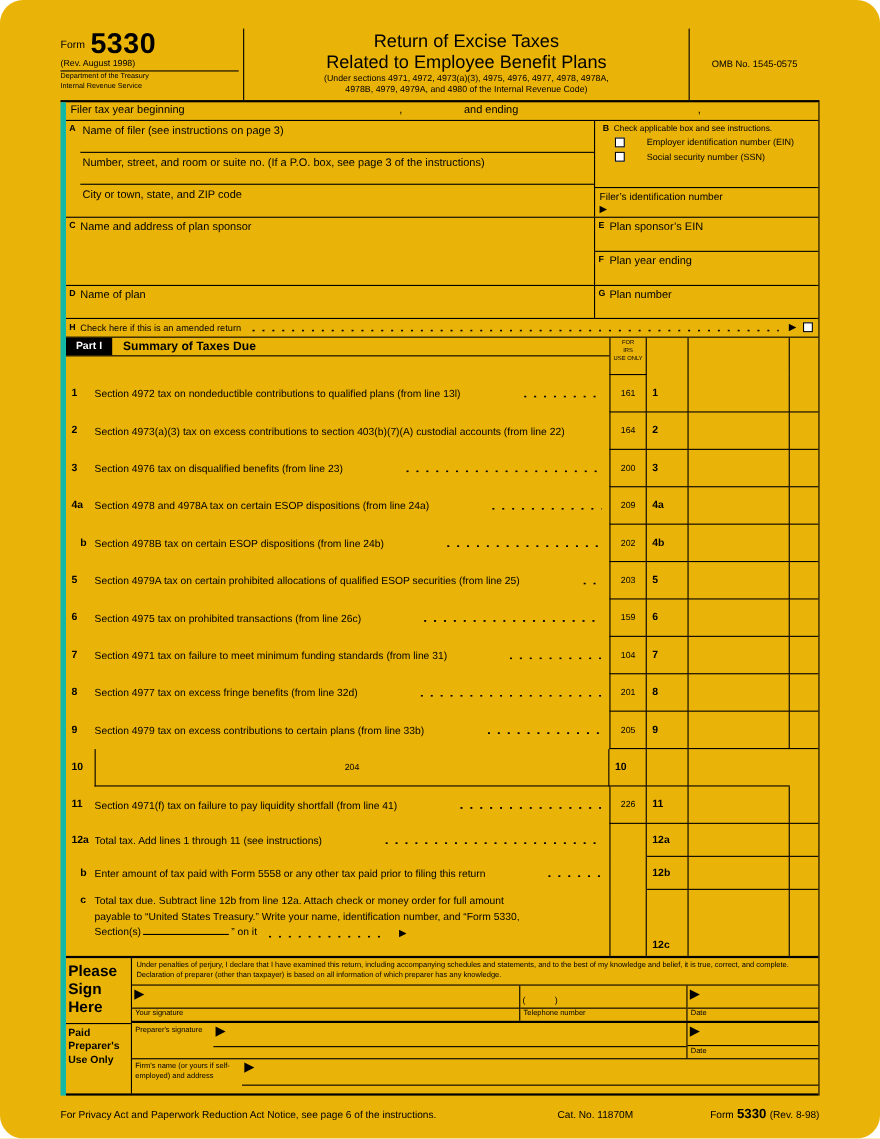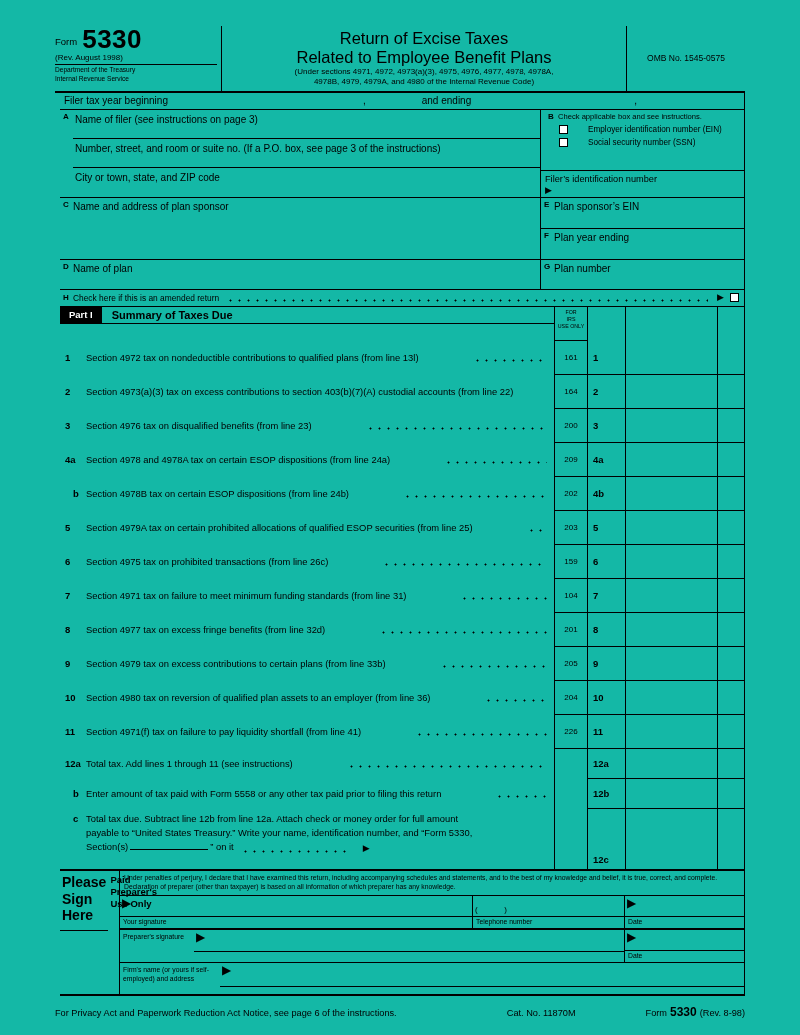--- a/index.html
+++ b/index.html
@@ -1,18 +1,18 @@
 <!DOCTYPE html>
 <html><head>
 <meta charset="utf-8">
 <style>
   *{margin:0;padding:0;box-sizing:border-box;}
   html,body{background:#fff;}
   body{font-family:"Liberation Sans","DejaVu Sans",sans-serif;color:#000;}
-  .page{width:800px;height:1035px;padding:26px 55px 0;background:#14b8a6;overflow:hidden;}
+  .page{width:800px;height:1035px;padding:26px 55px 0;background:#eab308;overflow:hidden;border-radius:21px;}
 
   
   .hdr{display:flex;border-bottom:2px solid #000;}
   .hdr-left{width:166px;padding:2px 4px 2px 0;display:flex;flex-direction:column;}
   .formline{display:flex;align-items:flex-end;gap:5px;}
   .fw{font-size:9.5px;padding-bottom:4px;}
   .fn{font-size:26px;font-weight:bold;letter-spacing:.5px;line-height:.9;}
   .rev{font-size:8px;margin:2px 0;}
   .dept{border-top:1px solid #000;font-size:6.6px;line-height:1.3;padding-top:1px;}
   .hdr-center{flex:1;border-left:1px solid #000;border-right:1px solid #000;text-align:center;padding:3px 4px 2px;display:flex;flex-direction:column;justify-content:space-between;}
@@ -85,21 +85,21 @@
   .row12c .c-desc{display:block;padding-top:3px;line-height:1.5;overflow:visible;}
   .row12c .c-line{align-items:flex-end;padding-bottom:4px;}
   .row12c .c-code,.row12c .c-line,.row12c .c-amt,.row12c .c-cents{border-bottom:none;}
   .l3{display:flex;align-items:baseline;}
   .blankline{display:inline-block;width:78px;border-bottom:1px solid #000;height:9px;margin:0 2px;flex-shrink:0;}
   .l3 .leader{flex:0 0 110px;}
   .l3 .arrow{margin-left:5px;transform:translateY(1px);}
 
   
   .sig{display:flex;border-top:2px solid #000;border-bottom:2px solid #000;}
-  .sig-left{width:60px;border-right:1px solid #000;display:flex;}
+  .sig-left{width:60px;border-right:1px solid #000;display:flex;flex-direction:column;}
   .sign-here{height:60px;border-bottom:1px solid #000;font-weight:bold;font-size:14px;line-height:1.2;padding:3px 2px;}
   .paid{flex:1;font-weight:bold;font-size:9.5px;line-height:1.3;padding:3px 2px;}
   .sig-right{flex:1;display:flex;flex-direction:column;}
   .perjury{font-size:6.8px;line-height:1.35;padding:2px 4px;border-bottom:1px solid #000;height:25px;}
   .sig-row{display:flex;height:34px;border-bottom:2px solid #000;}
   .scell{display:flex;flex-direction:column;}
   .scell.grow{flex:1;}
   .scell.tel{width:152px;border-left:1px solid #000;}
   .scell.date{width:120px;border-left:1px solid #000;}
   .line-area{flex:1;border-bottom:1px solid #000;display:flex;align-items:flex-start;padding:1px 2px;}
@@ -364,24 +364,20 @@
           <span class="txt">Section 4979 tax on excess contributions to certain plans (from line 33b)</span>
           <span class="leader"></span>
         </div>
       <div class="c-code">205</div>
       <div class="c-line">9</div>
       <div class="c-amt"></div>
       <div class="c-cents"></div>
     </div>
     <div class="grid trow">
       <div class="c-num">10</div>
-      <div class="c-desc">
-          <span class="txt">Section 4980 tax on reversion of qualified plan assets to an employer (from line 36)</span>
-          <span class="leader"></span>
-        </div>
       <div class="c-code">204</div>
       <div class="c-line">10</div>
       <div class="c-amt"></div>
       <div class="c-cents"></div>
     </div>
     <div class="grid trow">
       <div class="c-num">11</div>
       <div class="c-desc">
           <span class="txt">Section 4971(f) tax on failure to pay liquidity shortfall (from line 41)</span>
           <span class="leader"></span>

